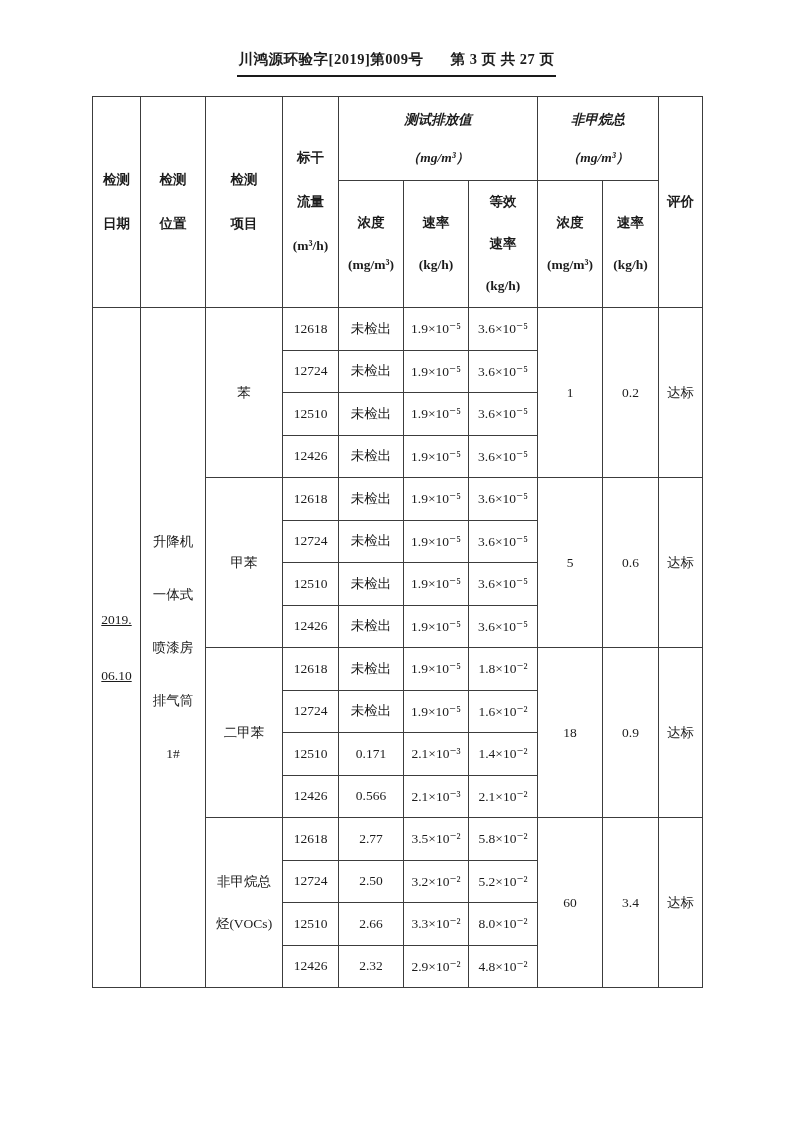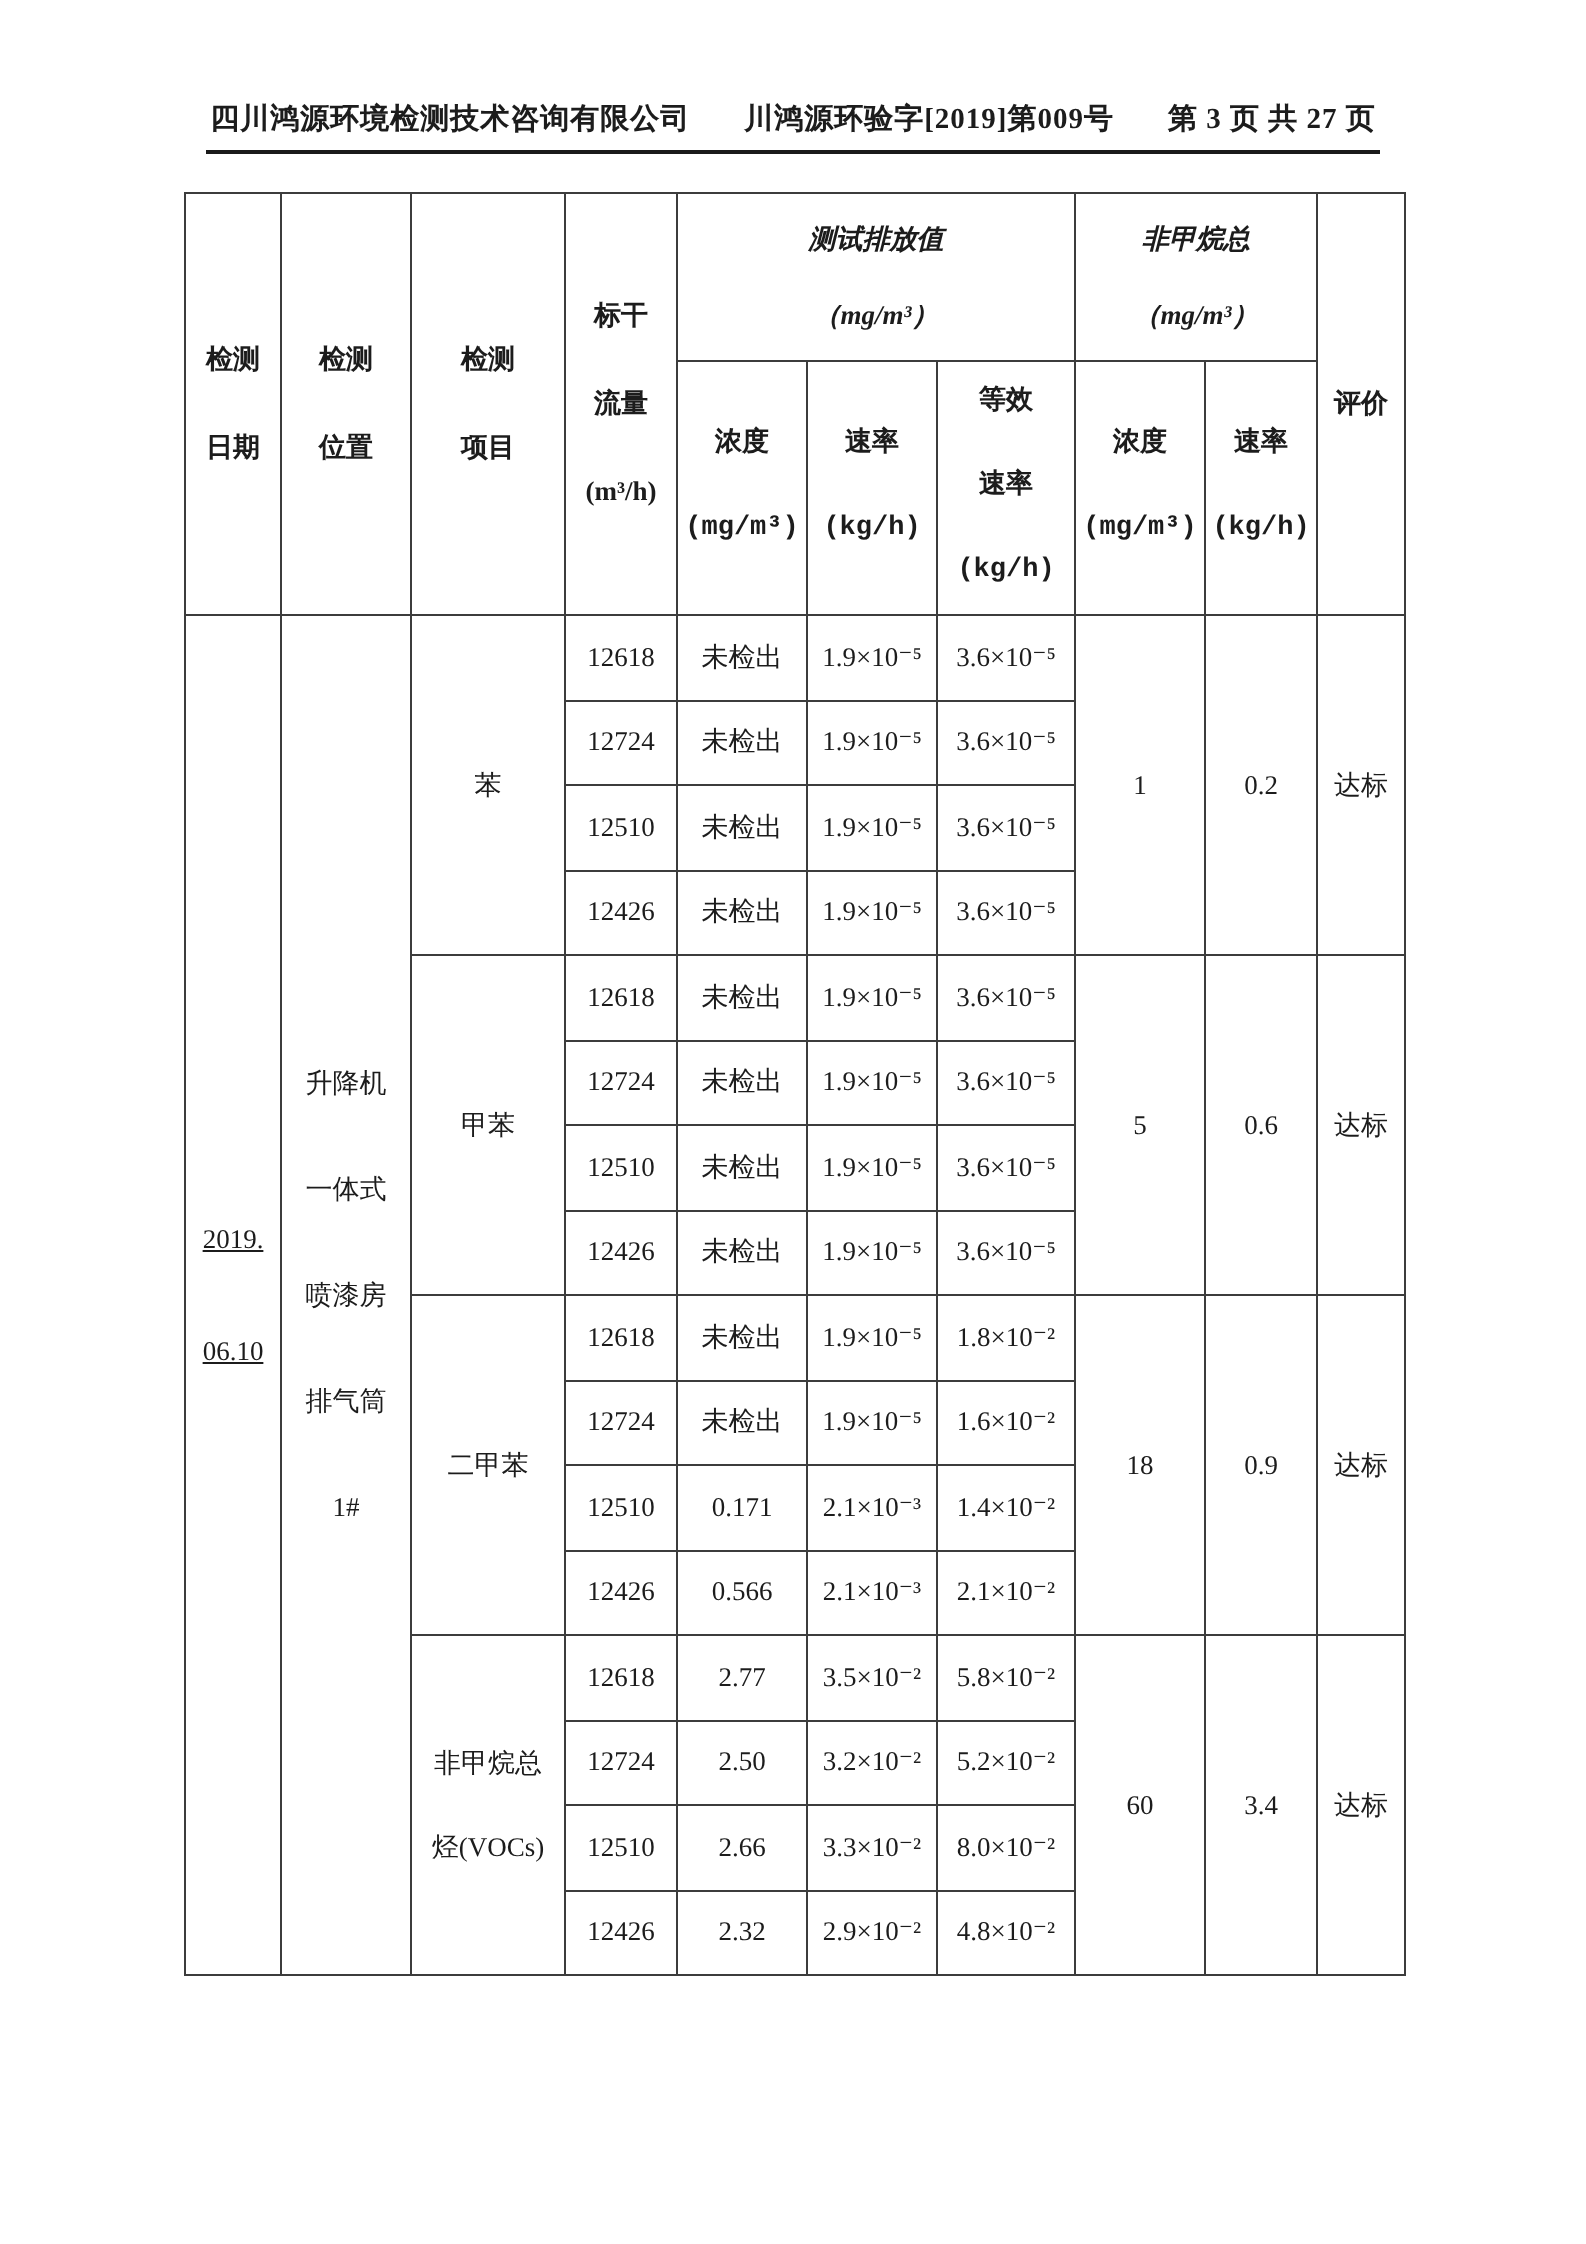--- a/index.html
+++ b/index.html
@@ -47,34 +47,33 @@
     padding: 0;
     white-space: pre-line;
     font-size: 13.5px;
   }
   tr.hrow-a { height: 84px; }
   tr.hrow-b { height: 125px; }
   tr.brow   { height: 42.5px; }
 
   td.hcell { font-weight: bold; font-size: 14px; line-height: 44px; }
   td.hcell.gh { line-height: 38px; font-style: italic; }   
-  td.hcell.sh { line-height: 42px; font-family: Liberation Mono, monospace; }   
+  td.hcell.sh { line-height: 42px; }   
 
   td.date-cell { line-height: 56px; font-size: 13.5px; text-decoration: underline; }
   td.loc-cell  { line-height: 53px; font-size: 14px; }
   td.item-cell { font-size: 14px; line-height: 42px; }
   td.num-cell  { font-size: 13.5px; }
   td.eval-cell { font-size: 14px; }
 </style>
 </head>
 <body>
 
 <div class="page-header">
   <div class="page-header-inner">
-    <span>四川鸿源环境检测技术咨询有限公司</span>
     <span>川鸿源环验字[2019]第009号</span>
     <span>第 3 页 共 27 页</span>
   </div>
 </div>
 
 <table class="report">
   <colgroup>
     <col style="width:48px">
       <col style="width:65px">
       <col style="width:77px">

